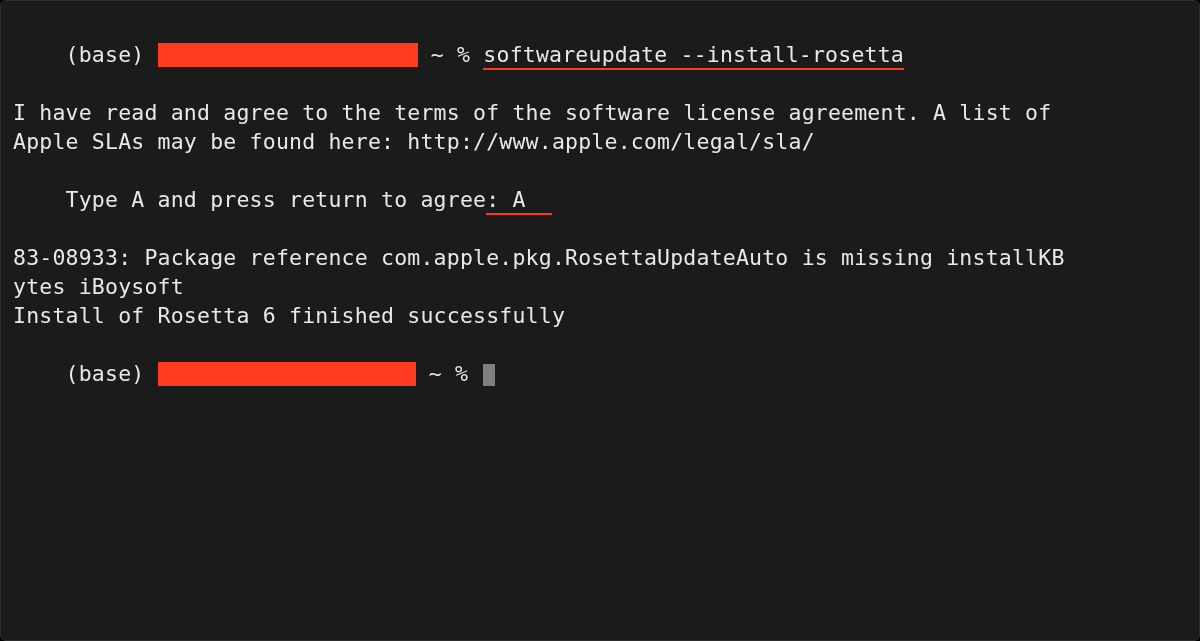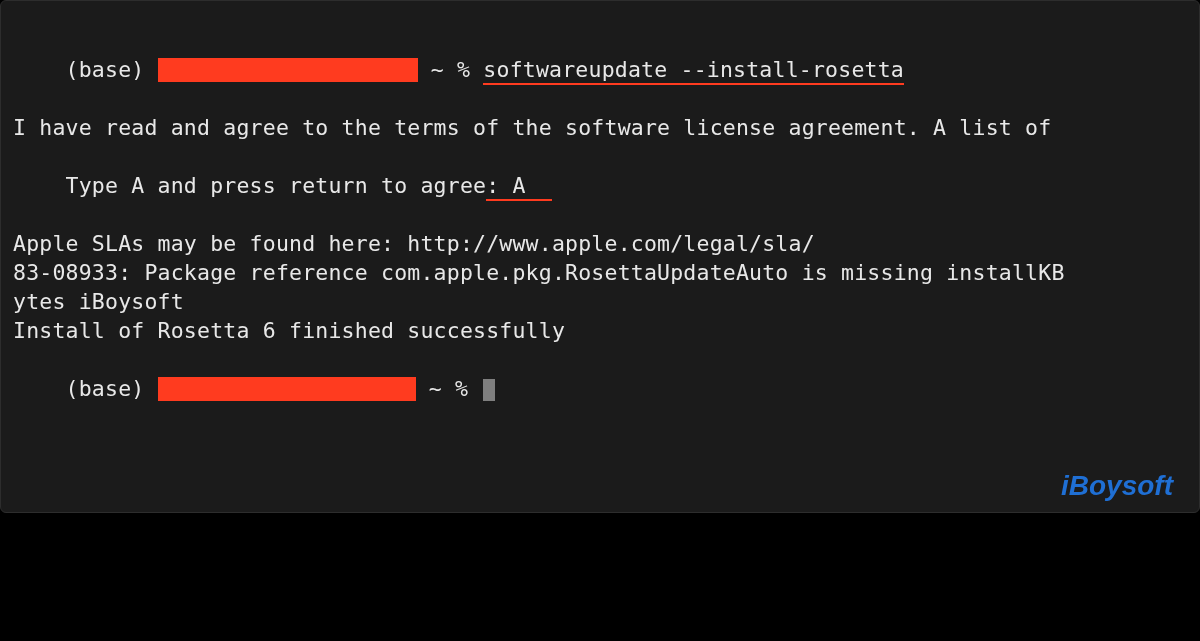--- a/index.html
+++ b/index.html
@@ -5,24 +5,24 @@
   html, body {
     margin: 0;
     padding: 0;
     width: 1200px;
     height: 641px;
     background: #000000;
     overflow: hidden;
   }
   .terminal {
     width: 1200px;
-    height: 513px;
+    height: 641px;
     background: #1b1b1b;
     box-sizing: border-box;
-    padding: 25px 12px;
+    padding: 10px 12px;
     font-family: "SF Mono", "Menlo", "Consolas", monospace;
     font-size: 21.5px;
     line-height: 29px;
     color: #e8e8e8;
     letter-spacing: 0.2px;
     position: relative;
     border: 1px solid #2d2d2d;
     border-radius: 6px;
   }
   .line {
@@ -64,28 +64,27 @@
 </head>
 <body>
 
 <div class="terminal">
 
   <div class="line">
     <span>(base)</span><span> </span><span class="redact redact-wide"></span><span> ~ % </span><span class="underline-red">softwareupdate --install-rosetta</span>
   </div>
 
   <div class="line">I have read and agree to the terms of the software license agreement. A list of</div>
+  <div class="line">Apple SLAs may be found here: http://www.apple.com/legal/sla/</div>
+
   <div class="line">
     <span>Type A and press return to agree</span><span class="underline-red"><span>: </span><span>A</span><span>&nbsp;&nbsp;</span></span>
   </div>
-
-  <div class="line">Apple SLAs may be found here: http://www.apple.com/legal/sla/</div>
 
   <div class="line">83-08933: Package reference com.apple.pkg.RosettaUpdateAuto is missing installKB</div>
   <div class="line">ytes iBoysoft</div>
   <div class="line">Install of Rosetta 6 finished successfully</div>
 
   <div class="line">
     <span>(base)</span><span> </span><span class="redact redact-mid"></span><span> ~ % </span><span class="cursor"></span>
   </div>
 
-  <div class="watermark">iBoysoft</div>
 </div>
 
 </body></html>

